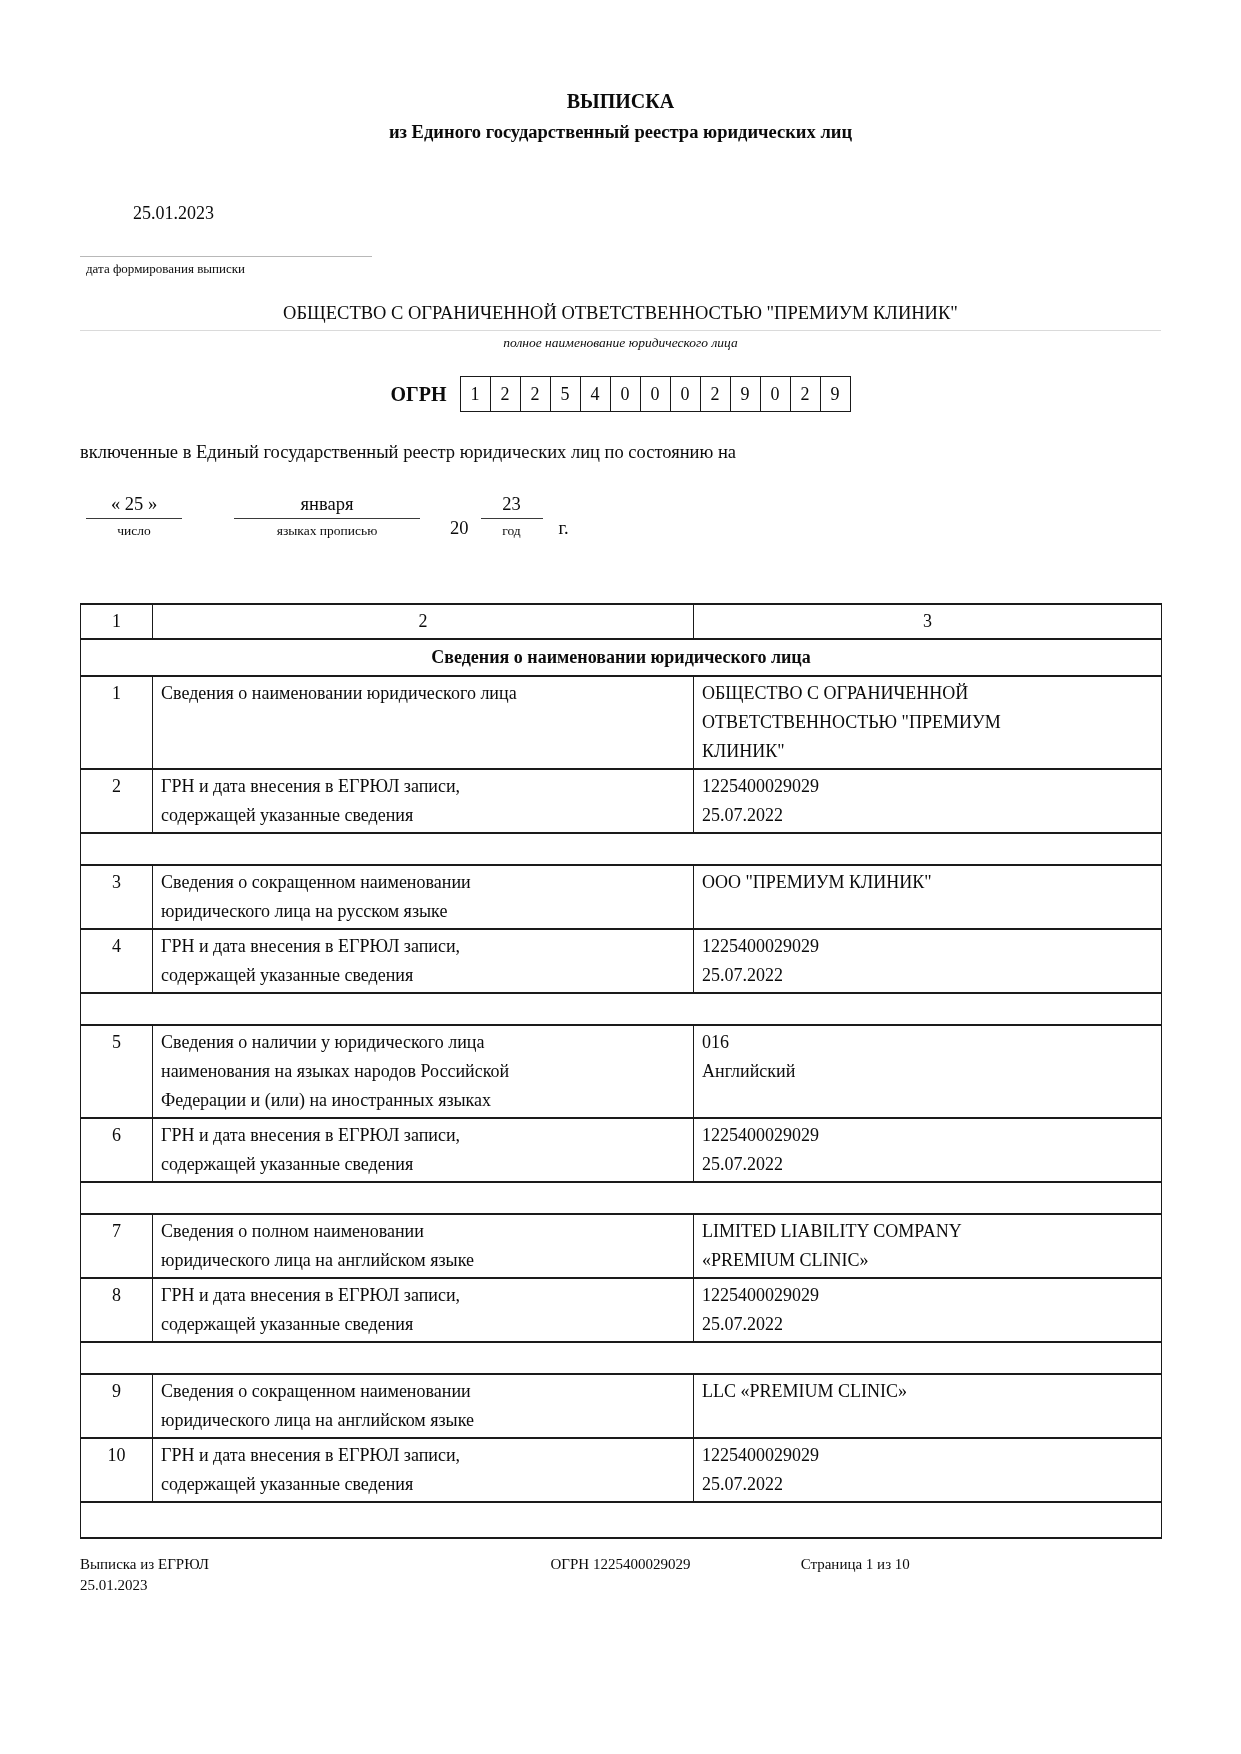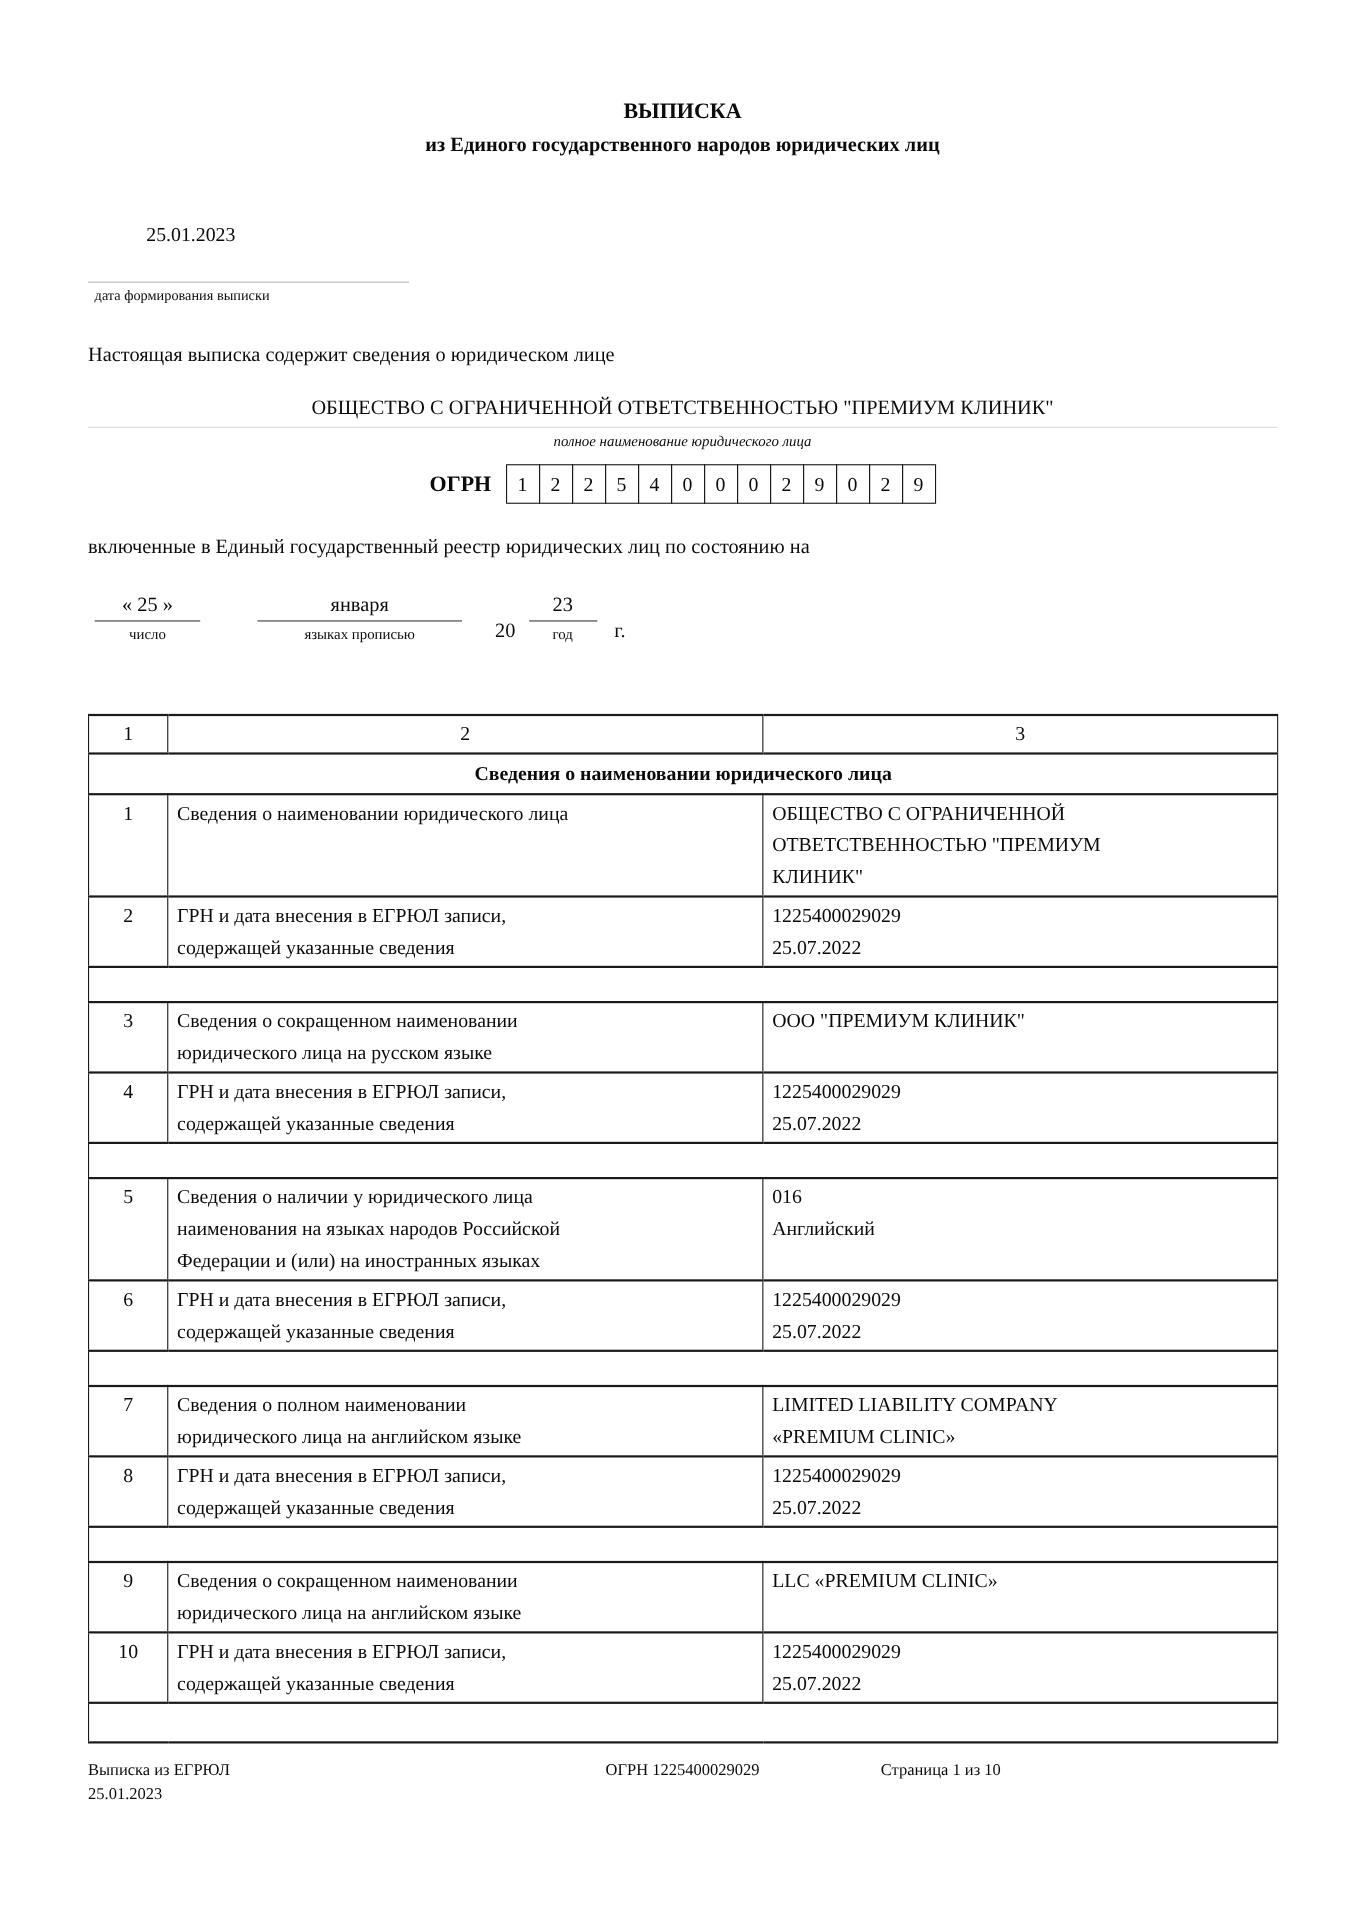--- a/index.html
+++ b/index.html
@@ -19,21 +19,21 @@
   .formation-label { font-size: 13px; margin-top: 4px; padding-left: 6px; }
 
   .intro { margin-top: 34px; font-size: 18.5px; line-height: 24px; }
 
   .company-name {
     margin-top: 26px; text-align: center; font-size: 18.5px;
     padding-bottom: 6px; border-bottom: 1px solid #dadada;
   }
   .company-label { text-align: center; font-size: 13.5px; margin-top: 4px; font-style: italic; }
 
-  .ogrn-row   { margin-top: 13px; display: flex; justify-content: center; align-items: center; }
+  .ogrn-row   { margin-top: 25px; display: flex; justify-content: center; align-items: center; }
   .ogrn-label { font-weight: bold; font-size: 20px; margin-right: 14px; }
   .ogrn-boxes { display: flex; }
   .ogrn-box {
     width: 29px; height: 34px; border: 1px solid #1a1a1a; margin-left: -1px;
     display: flex; align-items: center; justify-content: center; font-size: 18px;
   }
 
   .included { margin-top: 28px; font-size: 18.5px; line-height: 24px; }
 
   .date-row { margin-top: 30px; display: flex; align-items: flex-end; font-size: 18.5px; }
@@ -70,27 +70,26 @@
   .footer-left   { flex: 1; }
   .footer-center { flex: 1; text-align: center; }
   .footer-right  { flex: 1; text-align: left; }
 </style>
 </head>
 <body>
 
 <div class="page">
 
   <div class="doc-title">ВЫПИСКА</div>
-  <div class="doc-subtitle">из Единого государственного народов юридических лиц</div>
+  <div class="doc-subtitle">из Единого государственный реестра юридических лиц</div>
 
   <div class="formation-date">25.01.2023</div>
   <div class="formation-rule"></div>
   <div class="formation-label">дата формирования выписки</div>
 
-  <div class="intro">Настоящая выписка содержит сведения о юридическом лице</div>
 
   <div class="company-name">ОБЩЕСТВО С ОГРАНИЧЕННОЙ ОТВЕТСТВЕННОСТЬЮ "ПРЕМИУМ КЛИНИК"</div>
   <div class="company-label">полное наименование юридического лица</div>
 
   <div class="ogrn-row">
     <span class="ogrn-label">ОГРН</span>
     <span class="ogrn-boxes">
       <span class="ogrn-box">1</span>
       <span class="ogrn-box">2</span>
       <span class="ogrn-box">2</span>

